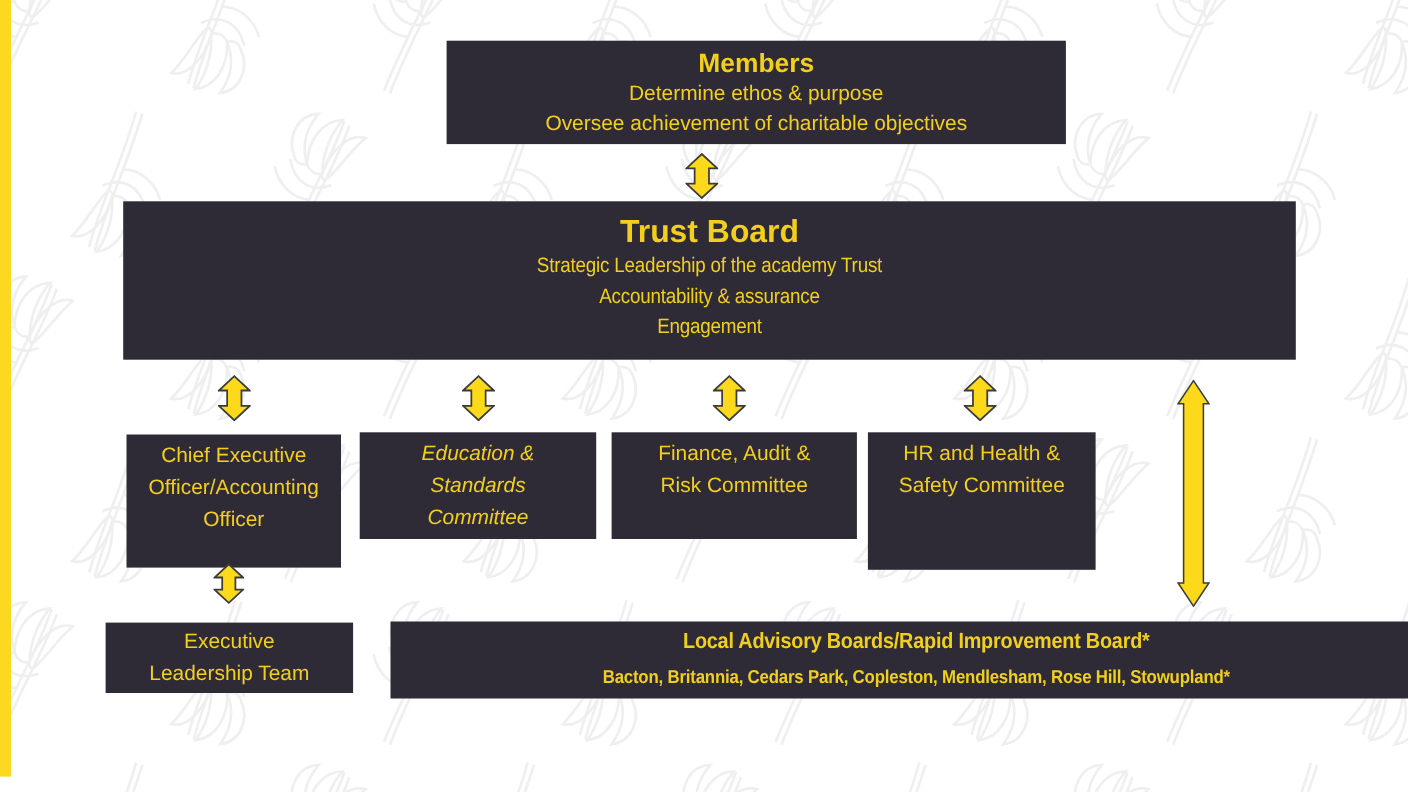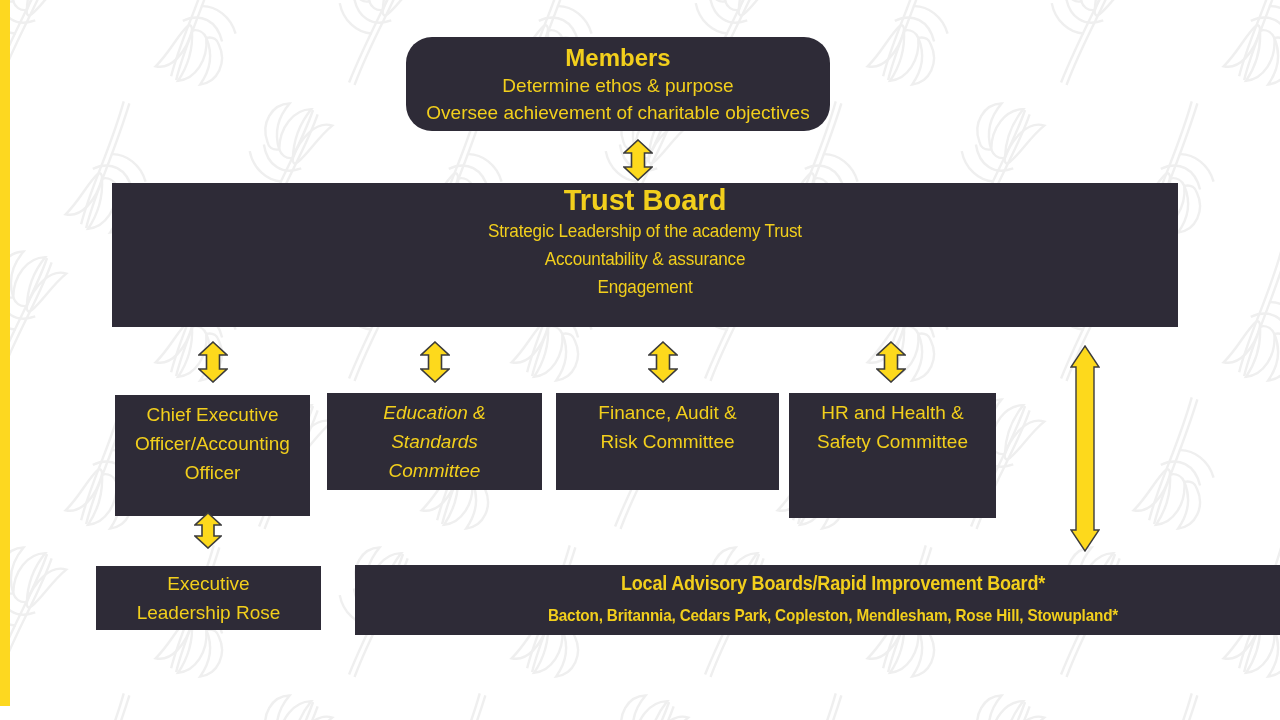--- a/index.html
+++ b/index.html
@@ -2,24 +2,24 @@
 <html style="--box-bg: #2e2b37; --txt: #f2cf1c; --accent: #fdd820; --page-bg: #ffffff;"><head>
 <meta charset="utf-8">
 <style>
   html,body{margin:0;padding:0;}
   body{font-family:"Liberation Sans",sans-serif;background:#ffffff;}
   .slide{position:relative;width:1280px;height:720px;overflow:hidden;background:var(--page-bg,#ffffff);}
   .bg-pattern{position:absolute;left:0;top:0;width:1280px;height:720px;pointer-events:none;}
   .accent-bar{position:absolute;left:0;top:0;width:10px;height:706px;background:var(--accent,#fdd820);}
   .node{position:absolute;background:var(--box-bg,#2e2b37);color:var(--txt,#f2cf1c);text-align:center;box-sizing:border-box;}
   .node-title{font-weight:bold;}
-  .members{left:406px;top:37px;width:424px;height:94px;padding-top:7px;border-radius:26px;}
+  .members{left:406px;top:37px;width:563px;height:94px;padding-top:7px;}
   .members .node-title{font-size:24px;line-height:28px;}
   .members .node-line{font-size:19px;line-height:27px;}
-  .trust{left:112px;top:183px;width:1066px;height:144px;}
+  .trust{left:112px;top:183px;width:1066px;height:144px;padding-top:11px;}
   .trust .node-title{font-size:29px;line-height:34px;}
   .trust .node-line{font-size:19px;line-height:28px;}
   .condensed{transform:scaleX(0.9);transform-origin:50% 50%;letter-spacing:-0.2px;}
   .committee{font-size:19px;line-height:29px;padding-top:5px;}
   .ceo{left:115px;top:395px;width:195px;height:121px;}
   .edu{left:327px;top:393px;width:215px;height:97px;font-style:italic;}
   .fin{left:556px;top:393px;width:223px;height:97px;}
   .hr{left:789px;top:393px;width:207px;height:125px;}
   .elt{left:96px;top:566px;width:225px;height:64px;font-size:19px;line-height:29px;padding-top:3px;}
   .lab{left:355px;top:565px;width:956px;height:70px;}
@@ -128,21 +128,21 @@
     <div>Risk Committee</div>
   </div>
 
   <div class="node committee hr">
     <div>HR and Health &amp;</div>
     <div>Safety Committee</div>
   </div>
 
   <div class="node elt">
     <div>Executive</div>
-    <div>Leadership Rose</div>
+    <div>Leadership Team</div>
   </div>
 
   <div class="node lab">
     <div class="node-title condensed">Local Advisory Boards/Rapid Improvement Board*</div>
     <div class="lab-schools condensed">Bacton, Britannia, Cedars Park, Copleston, Mendlesham, Rose Hill, Stowupland*</div>
   </div>
 
   <svg class="arrow" style="left:623px;top:139px" width="30" height="42">
     <polygon points="15,1 29,14 21.5,14 21.5,28 29,28 15,41 1,28 8.5,28 8.5,14 1,14" fill="#fdd91c" stroke="#3c3c3c" stroke-width="1.6"></polygon>
   </svg>

